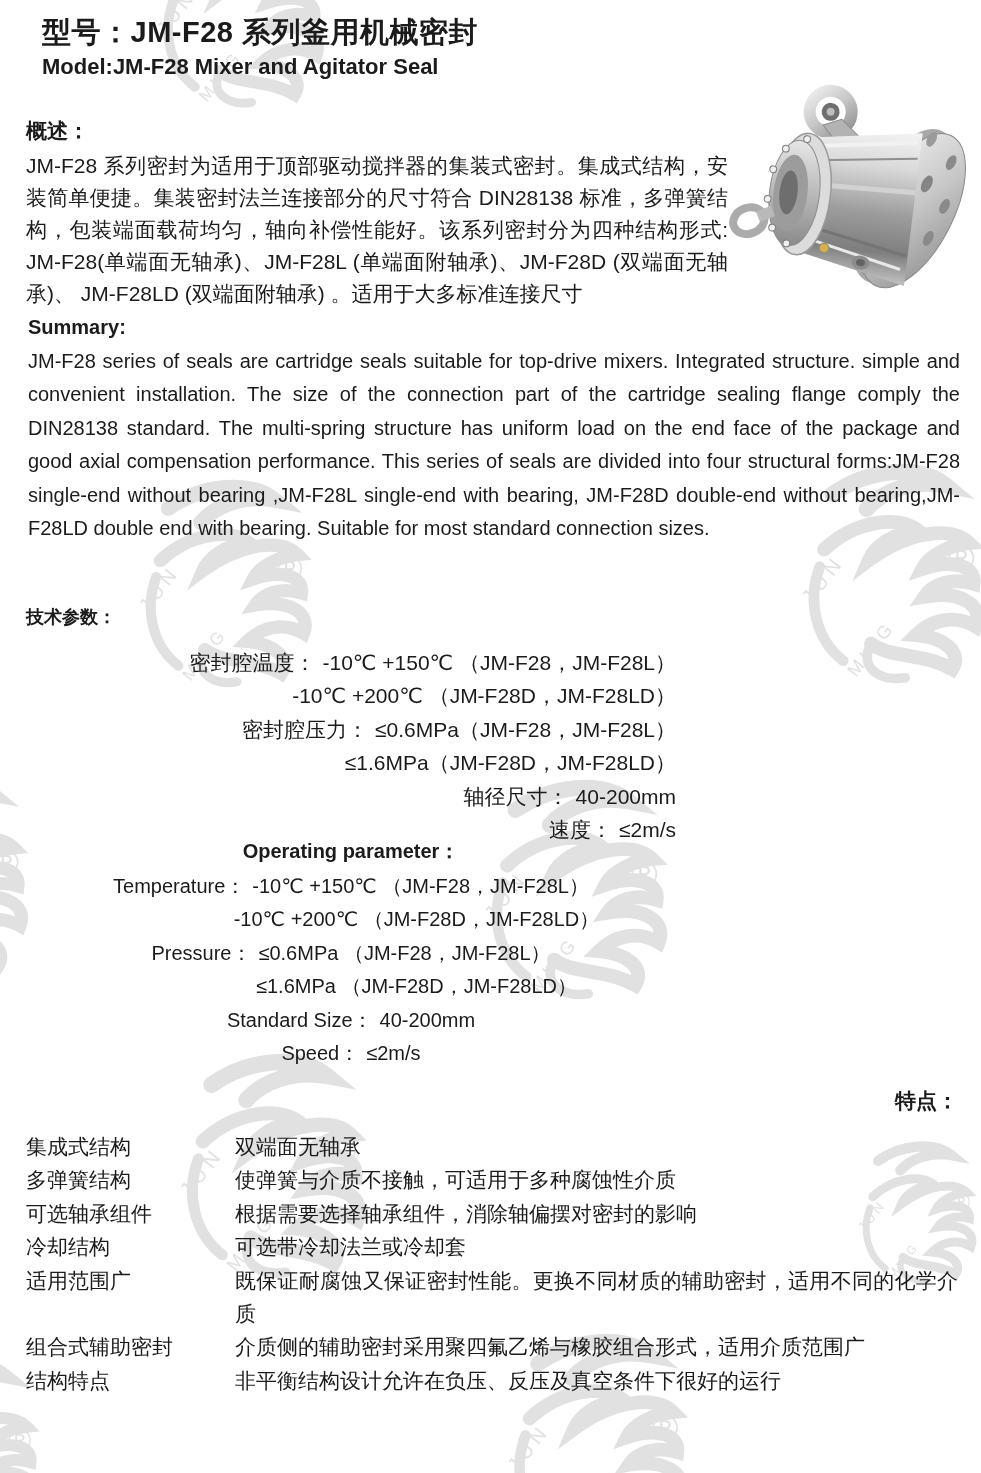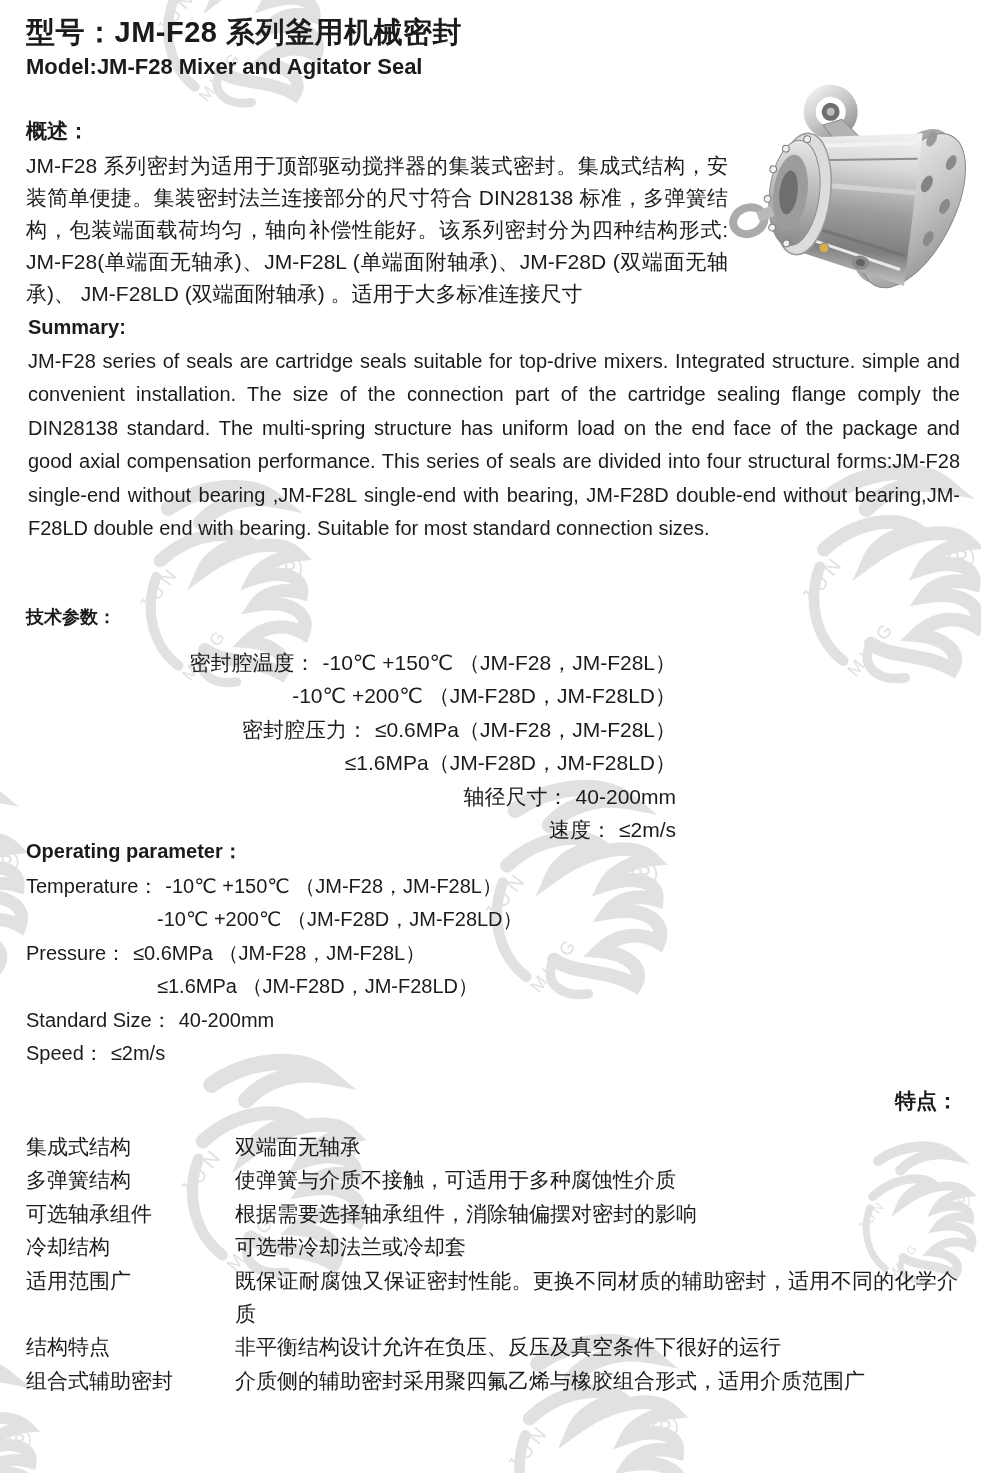--- a/index.html
+++ b/index.html
@@ -6,38 +6,38 @@
   body{
     position:relative;width:981px;height:1473px;overflow:hidden;
     font-family:"Liberation Sans","DejaVu Sans",sans-serif;
     color:#1b1b1b;-webkit-font-smoothing:antialiased;
   }
   .layer-wm{position:absolute;inset:0;z-index:0;}
   .layer-content{position:absolute;inset:0;z-index:1;}
   .wm{position:absolute;color:#e1e1e1;}
   .wm svg{display:block;}
   
-  #header{position:absolute;left:26px;top:14px;}
+  #header{position:absolute;left:42px;top:14px;}
   .title-zh{font-size:29px;font-weight:bold;line-height:36px;letter-spacing:.5px;}
   .title-en{font-size:22px;font-weight:bold;line-height:30px;margin-top:2px;}
   
   .h-zh{font-size:21px;font-weight:bold;line-height:30px;}
   .h-en{font-size:20px;font-weight:bold;line-height:30px;}
   
   #overview{position:absolute;left:26px;top:116px;width:702px;}
   #overview .body{font-size:21px;line-height:32px;text-align:justify;margin-top:4px;}
   
   #photo{position:absolute;left:718px;top:80px;width:250px;height:244px;}
   
   #summary{position:absolute;left:28px;top:312px;width:932px;}
   #summary .body{font-size:20px;line-height:33.4px;text-align:justify;margin-top:3px;}
   
   #tech{position:absolute;left:26px;top:602px;width:650px;}
   #tech .h-zh{font-size:18px;margin-bottom:14px;}
-  #operating{position:absolute;left:26px;top:836px;width:650px;}
+  #operating{position:absolute;left:26px;top:836px;width:650px;text-align:center;}
   #operating .h-en{margin-bottom:4px;}
   .prow{white-space:pre;line-height:33.4px;}
   #tech .prow{font-size:21px;text-align:right;}
   #operating .prow{font-size:20px;}
   .plabel{margin-right:7px;}
   .cont-zh{padding-left:112px;}
   .cont-en{padding-left:131px;}
   
   #features{position:absolute;left:26px;top:1086px;width:932px;}
   #features .h-zh{margin-bottom:14px;text-align:right;}
@@ -240,22 +240,22 @@
       </div>
     <div class="frow">
         <div class="fterm">冷却结构</div>
         <div class="fdesc">可选带冷却法兰或冷却套</div>
       </div>
     <div class="frow">
         <div class="fterm">适用范围广</div>
         <div class="fdesc">既保证耐腐蚀又保证密封性能。更换不同材质的辅助密封，适用不同的化学介质</div>
       </div>
     <div class="frow">
+        <div class="fterm">组合式辅助密封</div>
+        <div class="fdesc">介质侧的辅助密封采用聚四氟乙烯与橡胶组合形式，适用介质范围广</div>
+      </div>
+    <div class="frow">
         <div class="fterm">结构特点</div>
         <div class="fdesc">非平衡结构设计允许在负压、反压及真空条件下很好的运行</div>
       </div>
-    <div class="frow">
-        <div class="fterm">组合式辅助密封</div>
-        <div class="fdesc">介质侧的辅助密封采用聚四氟乙烯与橡胶组合形式，适用介质范围广</div>
-      </div>
   </div>
 
 </div>
 
 </body></html>

